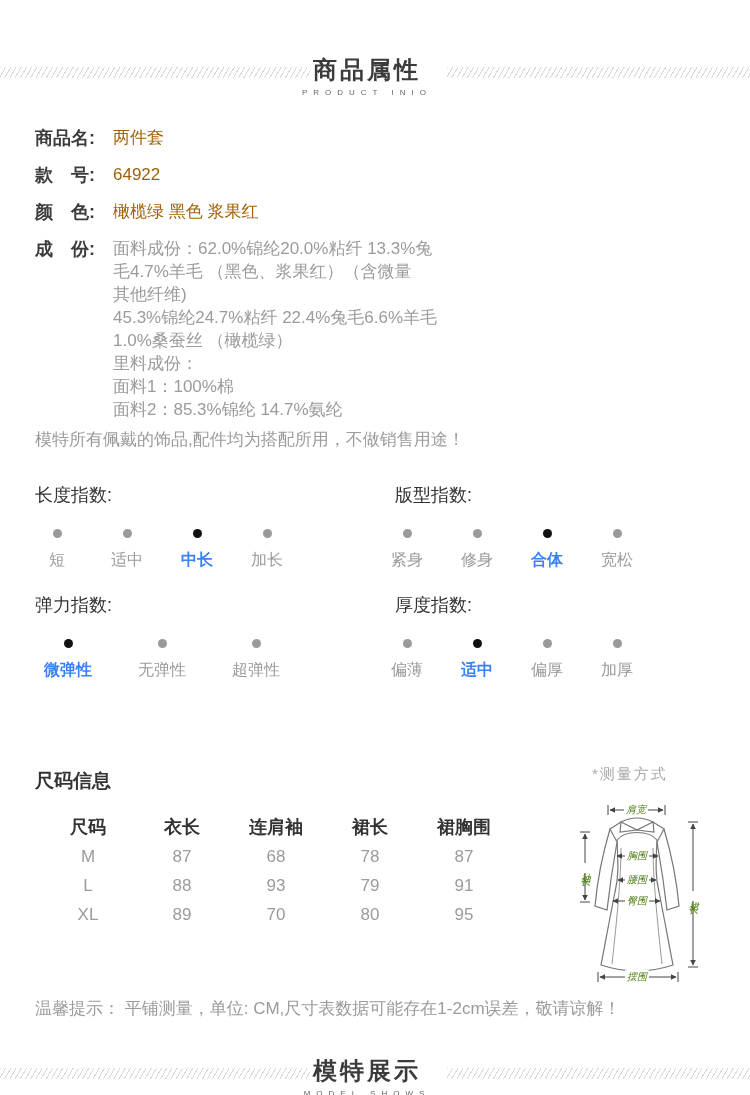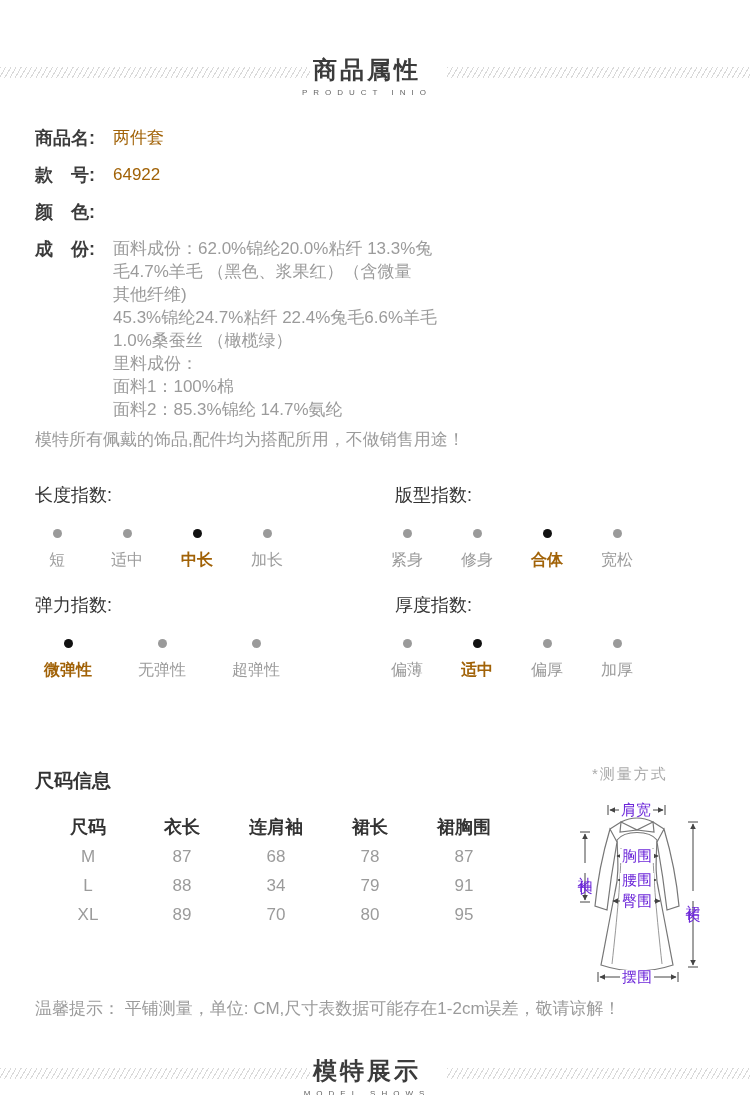--- a/index.html
+++ b/index.html
@@ -34,37 +34,37 @@
   .idx-title { font-size:18px; font-weight:normal; color:#333; line-height:24px; margin-bottom:22px; }
   .idx-items { display:flex; }
   .idx-items.ml-a { margin-left:-13px; }
   .idx-items.ml-b { margin-left:-14px; }
   .idx-items.ml-c { margin-left:-23px; }
   .idx-item { width:70px; display:flex; flex-direction:column; align-items:center; }
   .idx-items.w3 .idx-item { width:94px; }
   .dot { width:9px; height:9px; border-radius:50%; background:#9a9a9a; }
   .dot.sel { background:#111; }
   .idx-label { margin-top:12px; font-size:16px; color:#9b9b9b; line-height:19px; white-space:nowrap; }
-  .idx-label.sel { color:#a16207; font-weight:bold; }
+  .idx-label.sel { color:#3b82f6; font-weight:bold; }
   
   .size-title { position:absolute; left:35px; top:768px; font-size:19px; font-weight:bold; color:#333; }
   .size-table { position:absolute; left:41px; top:812px; width:470px; }
   .trow { display:flex; height:29px; align-items:center; }
   .trow.thead { height:30px; }
   .tcell { width:94px; text-align:center; font-size:17px; color:#9b9b9b; }
   .thead .tcell { font-size:18px; font-weight:bold; color:#333; }
   .tip { position:absolute; left:35px; top:997px; font-size:17px; color:#9b9b9b; }
   
   .diagram { position:absolute; left:565px; top:728px; width:150px; height:240px;margin-top:36px; }
   .diagram svg { position:absolute; left:0; top:0; }
   .measure-note { position:absolute; left:27px; top:1px; font-size:15px; letter-spacing:2px; color:#aaa; white-space:nowrap; }
   .dg-label {
     position:absolute; transform:translate(-50%,-50%);
-    background:#fff; color:#6d28d9; font-size:15px; line-height:14px;
-    padding:0 2px; white-space:nowrap;
+    background:#fff; color:#4d7c0f; font-size:10px; line-height:14px;
+    padding:0 2px; white-space:nowrap;font-style:italic;
   }
   .dg-label.v {
     writing-mode:vertical-rl; text-orientation:upright;
     padding:2px 0; letter-spacing:3px;
   }
 </style>
 </head>
 <body>
 
 <div class="sec-header" style="top:55px;">
@@ -82,20 +82,21 @@
         <span class="field-value">两件套</span>
       </div>
 
       <div class="info-row">
         <span class="field-label">款　号:</span>
         <span class="field-value">64922</span>
       </div>
 
       <div class="info-row">
         <span class="field-label">颜　色:</span>
+        <span class="field-value">橄榄绿 黑色 浆果红</span>
       </div>
     </div>
   <div class="info-row">
     <span class="field-label">成　份:</span>
     <div>
 
         <div class="comp-line">面料成份：62.0%锦纶20.0%粘纤 13.3%兔</div>
 
         <div class="comp-line">毛4.7%羊毛 （黑色、浆果红）（含微量</div>
 
@@ -235,21 +236,21 @@
         <span class="tcell">M</span>
         <span class="tcell">87</span>
         <span class="tcell">68</span>
         <span class="tcell">78</span>
         <span class="tcell">87</span>
       </div>
 
       <div class="trow">
         <span class="tcell">L</span>
         <span class="tcell">88</span>
-        <span class="tcell">34</span>
+        <span class="tcell">93</span>
         <span class="tcell">79</span>
         <span class="tcell">91</span>
       </div>
 
       <div class="trow">
         <span class="tcell">XL</span>
         <span class="tcell">89</span>
         <span class="tcell">70</span>
         <span class="tcell">80</span>
         <span class="tcell">95</span>

